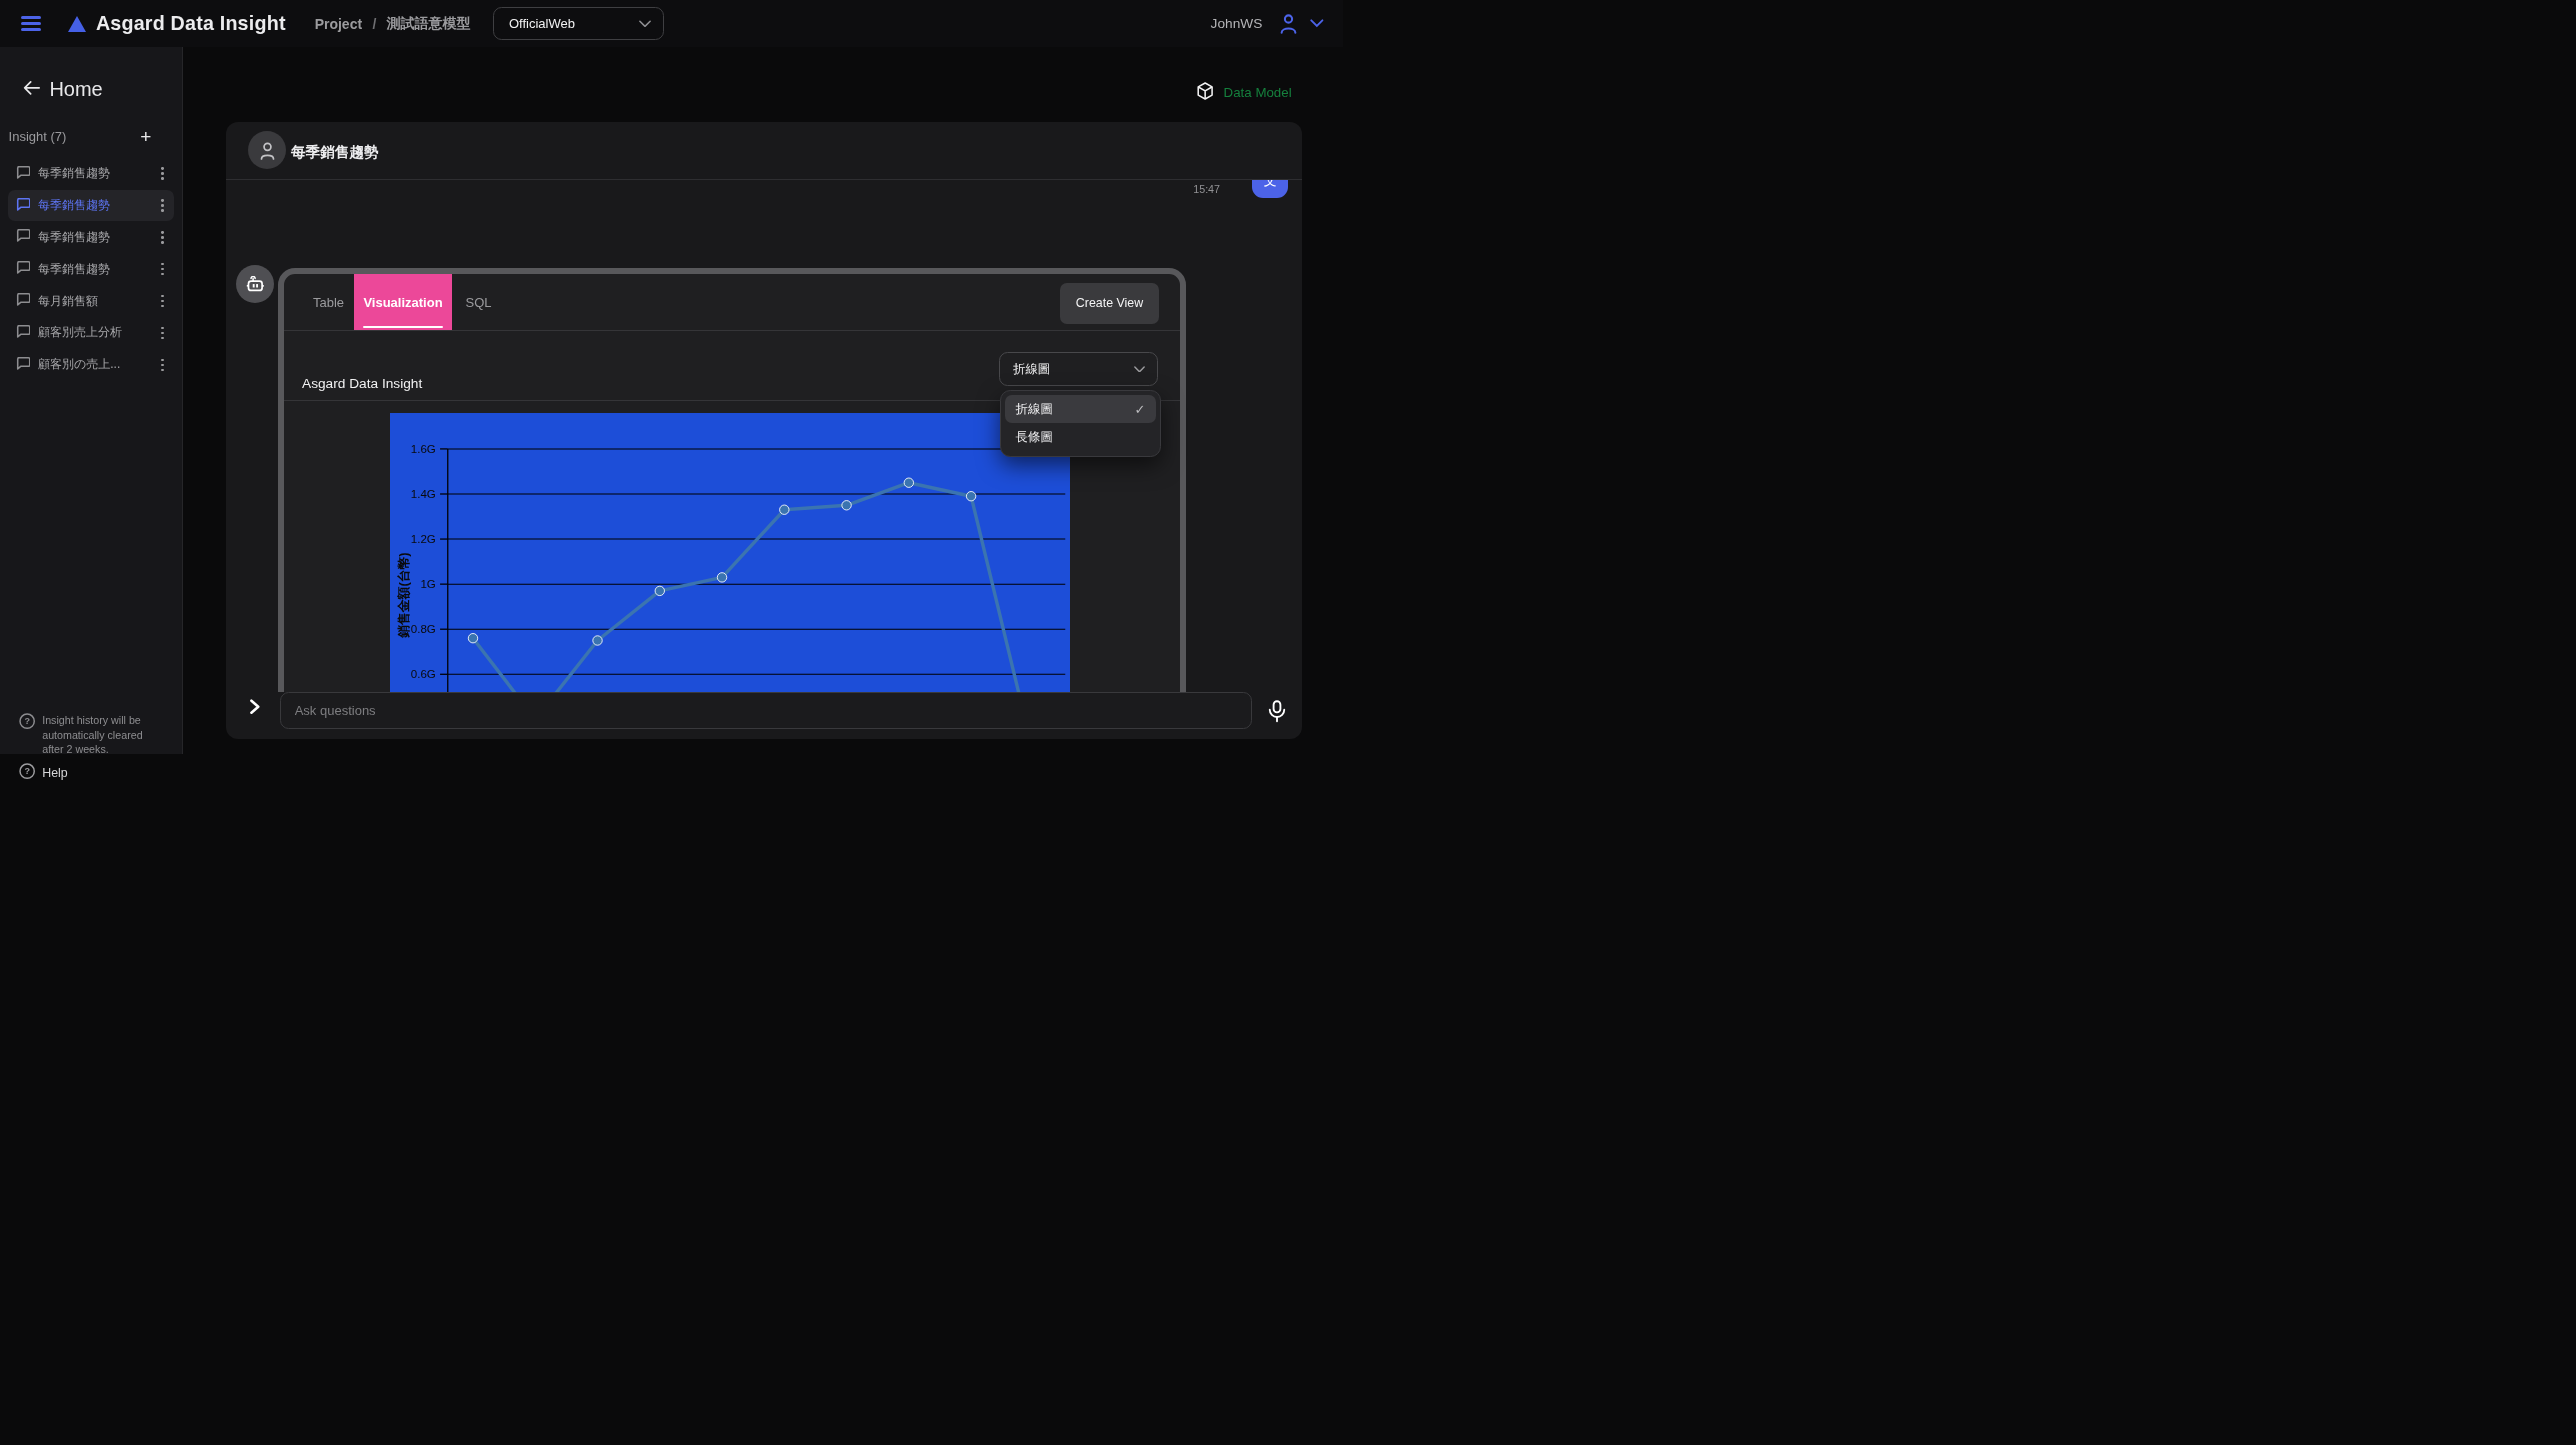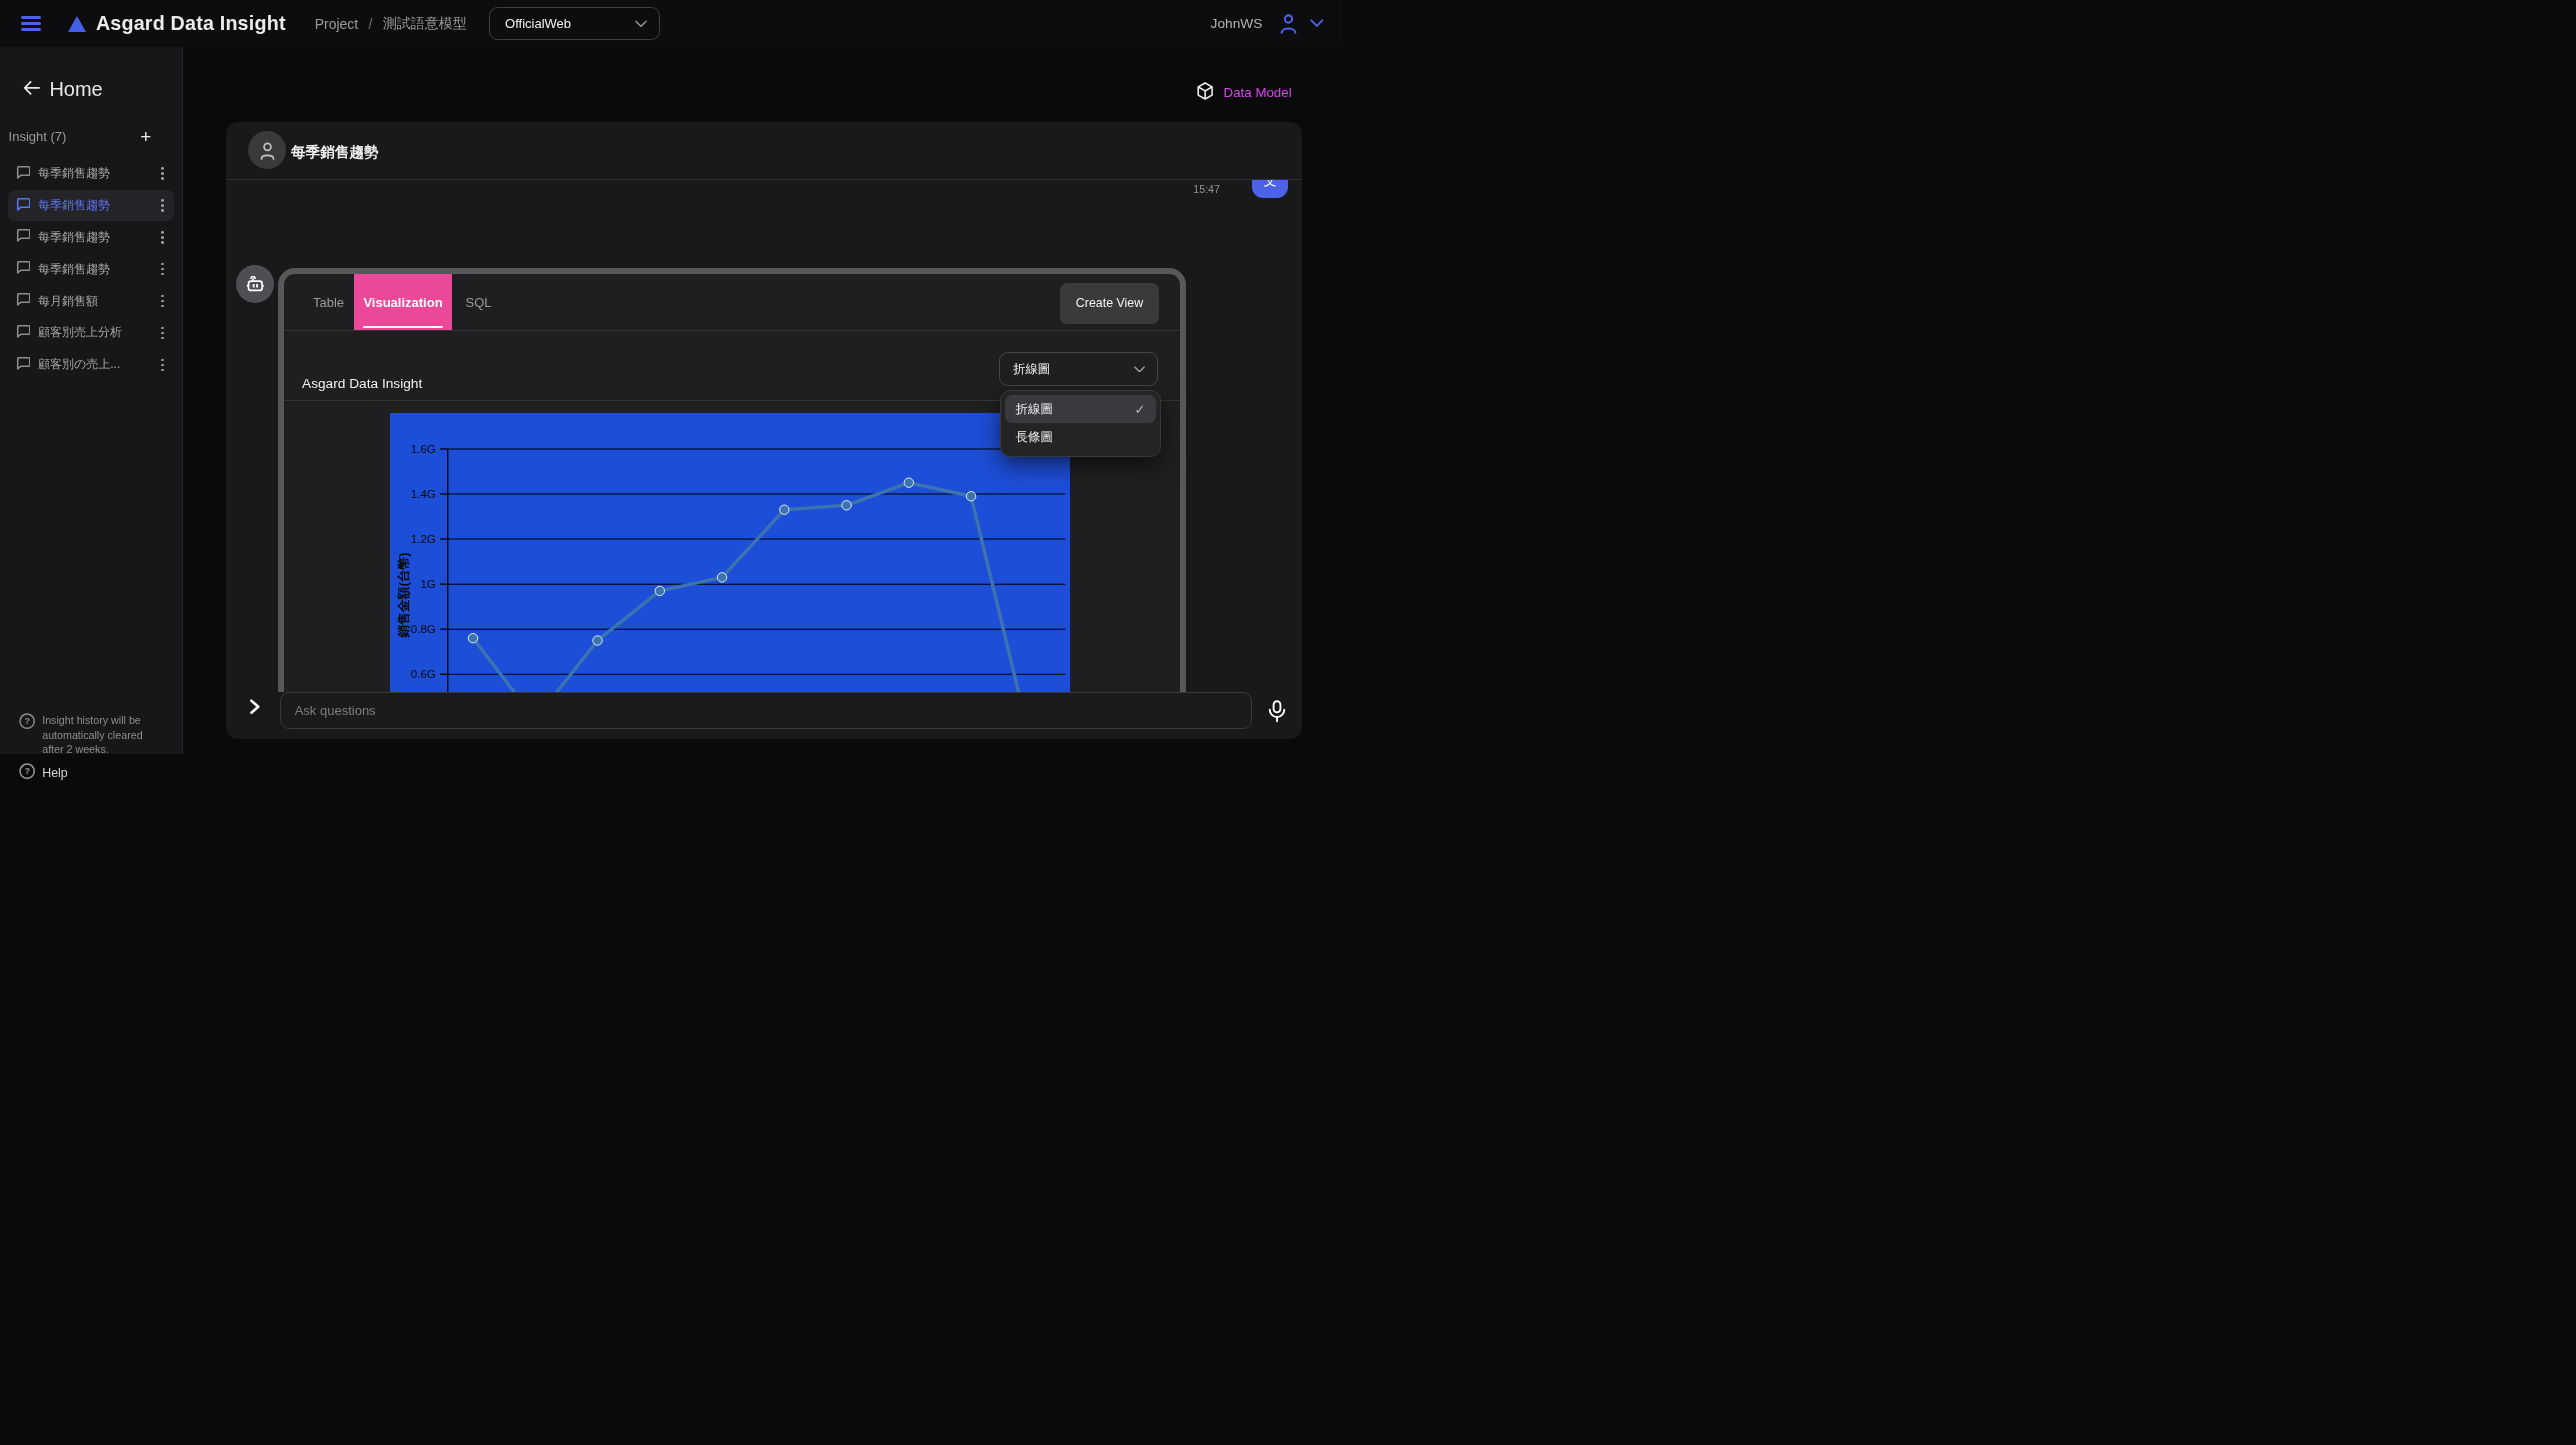--- a/index.html
+++ b/index.html
@@ -16,21 +16,21 @@
   *{margin:0;padding:0;box-sizing:border-box;}
   html,body{width:1343px;height:754px;overflow:hidden;background:var(--page-bg);
     font-family:"Liberation Sans","DejaVu Sans",sans-serif;color:var(--light-text);}
   
   .topbar{position:absolute;left:0;top:0;width:1343px;height:47px;background:#0d0d0f;
     display:flex;align-items:center;}
   .burger{width:19.7px;height:14.6px;margin-left:21.4px;display:flex;flex-direction:column;justify-content:space-between;cursor:pointer;}
   .burger i{display:block;height:2.7px;border-radius:1.7px;background:var(--accent);}
   .logo-tri{width:0;height:0;margin-left:26.5px;border-left:9.4px solid transparent;border-right:9.4px solid transparent;border-bottom:16.3px solid #4560e6;}
   .app-title{font-size:19.7px;font-weight:bold;margin-left:10.3px;letter-spacing:0.2px;}
-  .crumb{color:var(--gray-text);font-size:14px;}
+  .crumb{color:var(--gray-text);font-size:14px;font-weight:bold;}
   .crumb-sec{margin-left:29px;}
   .crumb-sep{margin:0 10.3px;color:#6f6f72;}
   .ws-pill{margin-left:22px;height:33px;min-width:171px;border:0.9px solid #3f3f42;border-radius:8.6px;
     display:flex;align-items:center;padding:0 12px 0 15.4px;font-size:13px;color:#f2f2f3;cursor:pointer;}
   .ws-pill .chev{margin-left:auto;padding-left:34px;}
   .top-right{margin-left:auto;display:flex;align-items:center;margin-right:19px;}
   .username{color:#b4b4b7;font-size:13.7px;margin-right:17px;}
   .chev svg,.icon svg{display:block;}
   
   .sidebar{position:absolute;left:0;top:47px;width:183px;height:707px;background:var(--sidebar-bg);border-right:0.9px solid #262629;}
@@ -47,21 +47,21 @@
   .nav-item.active .bubble-ic{color:#5d74f2;}
   .side-note{display:flex;position:absolute;left:0;top:1236px;width:183px;}
   .side-note .txt{font-size:10.7px;line-height:14.6px;color:#8d8d90;margin-left:6.9px;width:113px;}
   .qicon{flex:none;margin-left:19px;color:#8d8d90;}
   .help-row{display:flex;align-items:center;position:absolute;left:0;top:1294px;cursor:pointer;}
   .help-row .lbl{font-size:12.4px;color:#d6d6d8;margin-left:6.9px;}
   .side-note{top:666px;}
   .help-row{top:716px;}
   
   .datamodel{position:absolute;left:1197px;top:82px;display:flex;align-items:center;cursor:pointer;}
-  .datamodel .lbl{font-size:13.3px;color:#d946ef;margin-left:10.3px;}
+  .datamodel .lbl{font-size:13.3px;color:#15803d;margin-left:10.3px;}
   .chat{position:absolute;left:226px;top:122px;width:1076px;height:617px;background:var(--panel-bg);border-radius:12px;}
   .chat-header{position:absolute;left:0;top:0;width:100%;height:57px;}
   .avatar{position:absolute;left:22px;top:9.4px;width:38px;height:38px;border-radius:50%;background:#3a3a3d;display:flex;align-items:center;justify-content:center;}
   .chat-title{position:absolute;left:65px;top:20.6px;font-size:14.6px;font-weight:bold;}
   .chat-divider{position:absolute;left:0;top:57px;width:100%;height:0.9px;background:var(--divider);}
   .msg-area{position:absolute;left:0;top:58px;width:1076px;height:512px;overflow:hidden;}
   .timestamp{position:absolute;right:82px;top:2.6px;font-size:10.7px;color:#929295;}
   .user-frag{position:absolute;right:13.7px;top:0;width:36px;height:18px;background:var(--accent);
     border-radius:0 0 11px 11px;overflow:hidden;display:flex;justify-content:center;}
   .user-frag span{color:#fff;font-size:13px;line-height:1;margin-top:-6px;}

